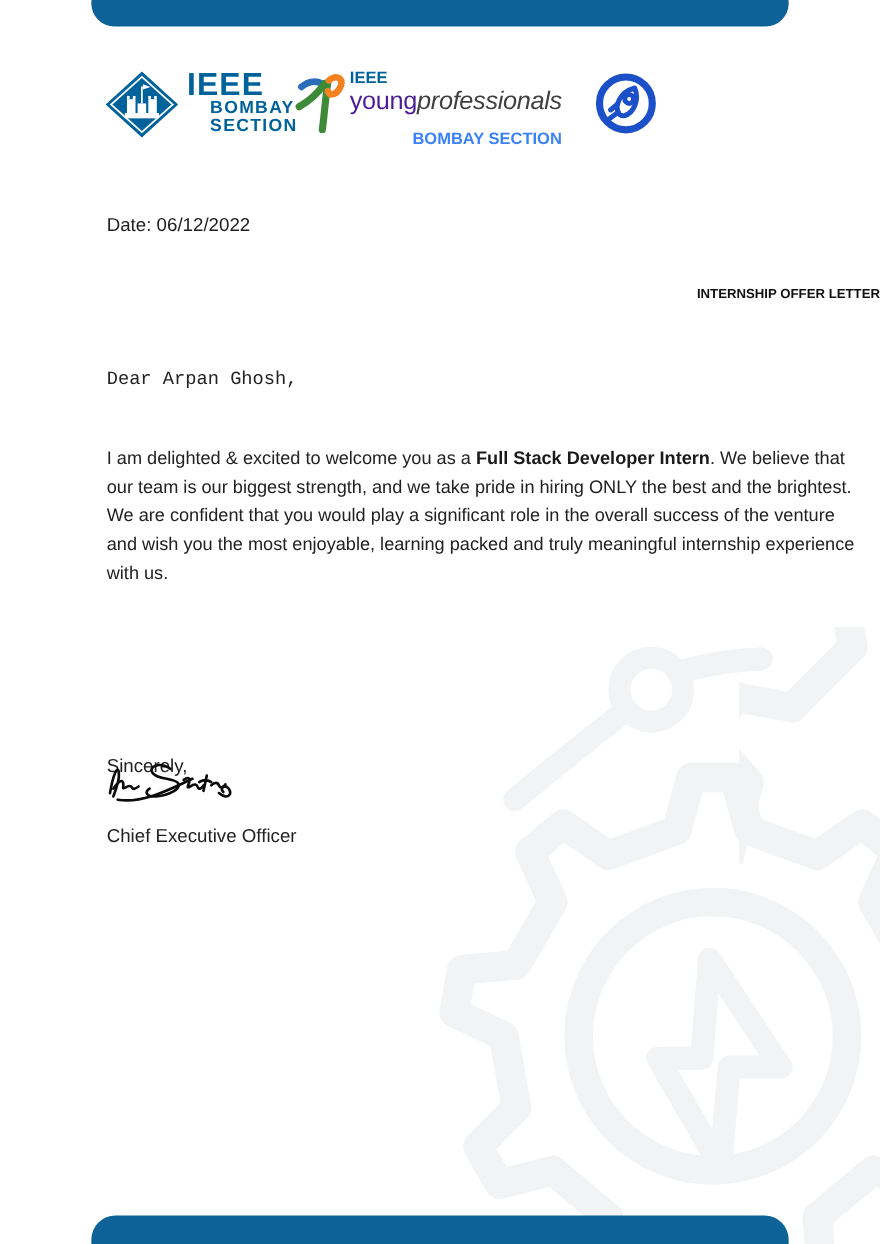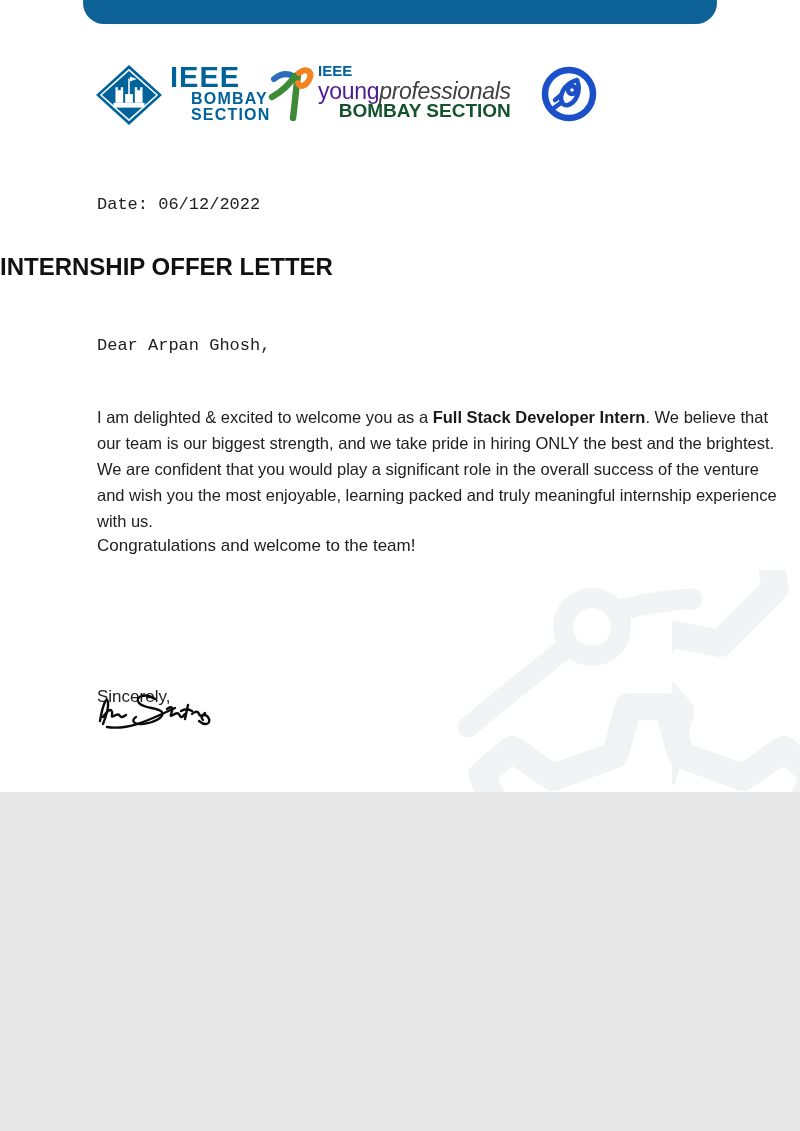--- a/index.html
+++ b/index.html
@@ -1,17 +1,17 @@
 <!DOCTYPE html>
 <html><head>
 <meta charset="utf-8">
 <style>
   html,body{margin:0;padding:0;background:#e8e8e8;}
   .page{
-    position:relative;width:800px;height:792px;margin:0 auto;
+    position:relative;width:800px;height:1131px;margin:0 auto;
     background:#ffffff;overflow:hidden;
     font-family:"Liberation Sans","DejaVu Sans",sans-serif;
     color:#212121;
   }
   .bar{position:absolute;left:83px;width:634px;background:#0D6398;}
   .bar-top{top:-18px;height:42px;border-radius:21px;}
   .bar-bottom{top:1105px;height:46px;border-radius:22px;}
 
   
   .wm{position:absolute;left:0;top:0;pointer-events:none;}
@@ -21,30 +21,30 @@
   .logo-ibs{left:95px;top:64px;}
   .ibs-text{margin-left:7px;color:#00629B;}
   .ibs-ieee{font-size:29px;font-weight:bold;letter-spacing:1px;line-height:27px;}
   .ibs-line{font-size:16px;font-weight:bold;letter-spacing:1.2px;line-height:15.5px;margin-left:21px;}
   .logo-yp{left:268px;top:63px;}
   .yp-text{margin-left:4px;}
   .yp-ieee{font-size:15px;font-weight:bold;color:#00629B;line-height:16px;}
   .yp-name{font-size:23px;line-height:24px;letter-spacing:-0.3px;}
   .yp-young{color:#4c1d95;}
   .yp-prof{color:#404040;font-style:italic;}
-  .yp-sub{font-size:19px;font-weight:bold;color:#14532d;text-align:right;line-height:14px;margin-top:1px;}
+  .yp-sub{font-size:15px;font-weight:bold;color:#3b82f6;text-align:right;line-height:14px;margin-top:17px;}
   .logo-al{left:541px;top:66px;}
   .al-text{margin-left:5px;margin-top:4px;}
   .al-name{font-size:25px;font-weight:bold;color:#1C1C1E;line-height:26px;}
   .al-sub{font-size:17px;color:#2B2B2B;letter-spacing:1.5px;line-height:19px;margin-left:3px;}
 
   
   .txt{position:absolute;left:97px;font-size:17px;line-height:26px;color:#212121;}
-  .date-line{top:192px;font-family:Liberation Mono, monospace;}
-  .title-line{left:0;width:800px;top:254px;text-align:left;font-weight:bold;font-size:24px;color:#111;}
+  .date-line{top:192px;}
+  .title-line{left:0;width:800px;top:254px;text-align:right;font-weight:bold;font-size:12px;color:#111;}
   .salutation{top:333px;font-family:Liberation Mono, monospace;}
   .para1{top:376px;width:682px;font-size:16.5px;margin-top:28px;}
   .para1 b{color:#1a1a1a;}
   .para2{top:533px;}
   .closing{top:684px;}
   .signer{top:747px;}
   .sig{position:absolute;left:95px;top:690px;}
 </style>
 </head>
 <body>
@@ -122,32 +122,32 @@
       </g>
     </svg>
   </div>
 
   <div class="txt date-line">Date: 06/12/2022</div>
   <div class="txt title-line">INTERNSHIP OFFER LETTER</div>
   <div class="txt salutation">Dear Arpan Ghosh,</div>
 
   <div class="txt para1"><span>I am delighted &amp; excited to welcome you as a </span><b>Full Stack Developer Intern</b><span>. We believe that our team is our biggest strength, and we take pride in hiring ONLY the best and the brightest. We are confident that you would play a significant role in the overall success of the venture and wish you the most enjoyable, learning packed and truly meaningful internship experience with us.</span></div>
 
-  <div class="txt para2">Congratulations and welcome to the team!</div>
   <div class="txt closing">Sincerely,</div>
 
   <svg class="sig" width="118" height="46" viewBox="0 0 118 46">
     <g fill="none" stroke="#0b0b0b" stroke-width="2.4" stroke-linecap="round" stroke-linejoin="round">
       <path d="M5 31 C8 13 12 6 13 12 C14 19 10 29 8 34"></path>
       <path d="M8 27 C13 20 16 18 17 22 C18 25 15 28 19 26 C22 24 24 24 25 26 C26 28 28 27 31 25"></path>
       <path d="M60 9 C50 2 39 7 44 13 C49 19 63 17 67 22 C70 27 59 33 47 34 C38 34.5 36 30 41 27"></path>
       <path d="M12 37 C36 41 62 26 80 18"></path>
       <path d="M72 19 C76 16 78 17 77 21 C76 25 74 27 78 25 C82 22 84 23 85 26 C86 28 88 27 90 24"></path>
       <path d="M93 15 L90 29 M86 21 C90 18.5 94 19 97 21"></path>
       <path d="M97 24 C100 21 103 21 104 24 C105 27 108 26 110 23"></path>
       <path d="M104 31 C111 37 117 33 113 27 C110 23 104 26 108 30"></path>
     </g>
   </svg>
 
   <div class="txt signer">
+    <div>Chief Executive Officer</div>
   </div>
 
 </div>
 
 </body></html>

